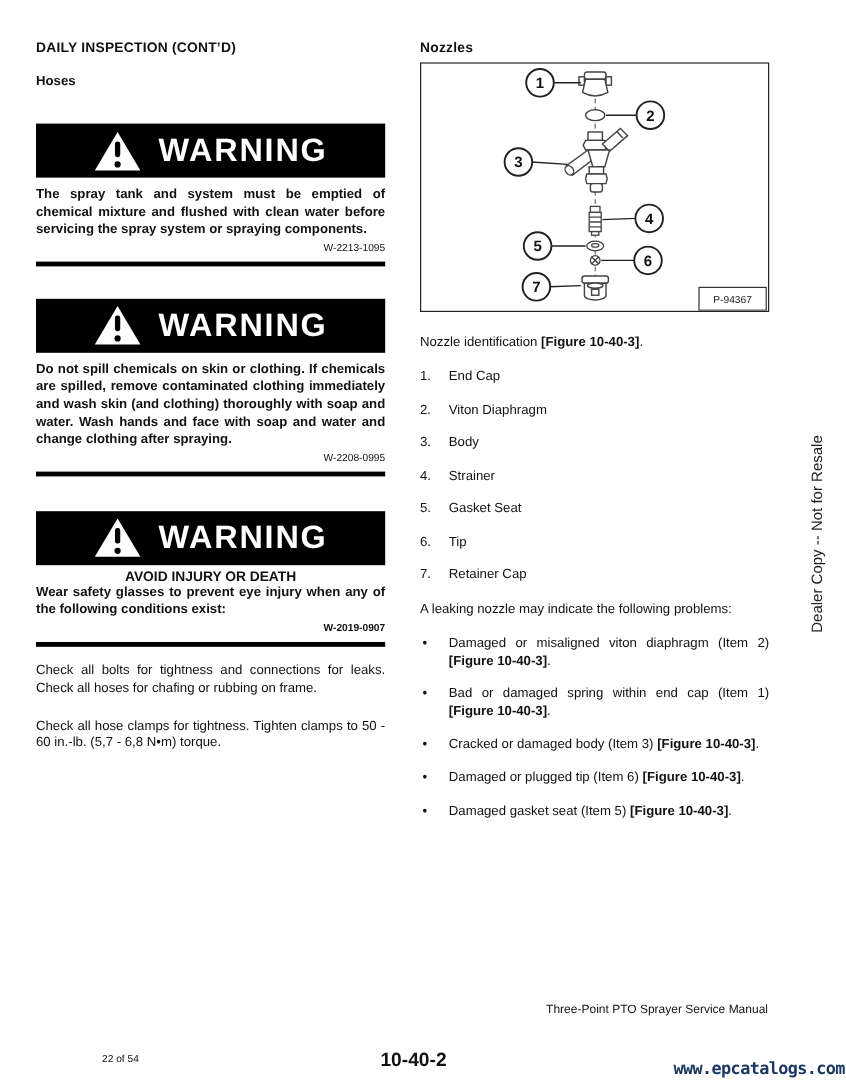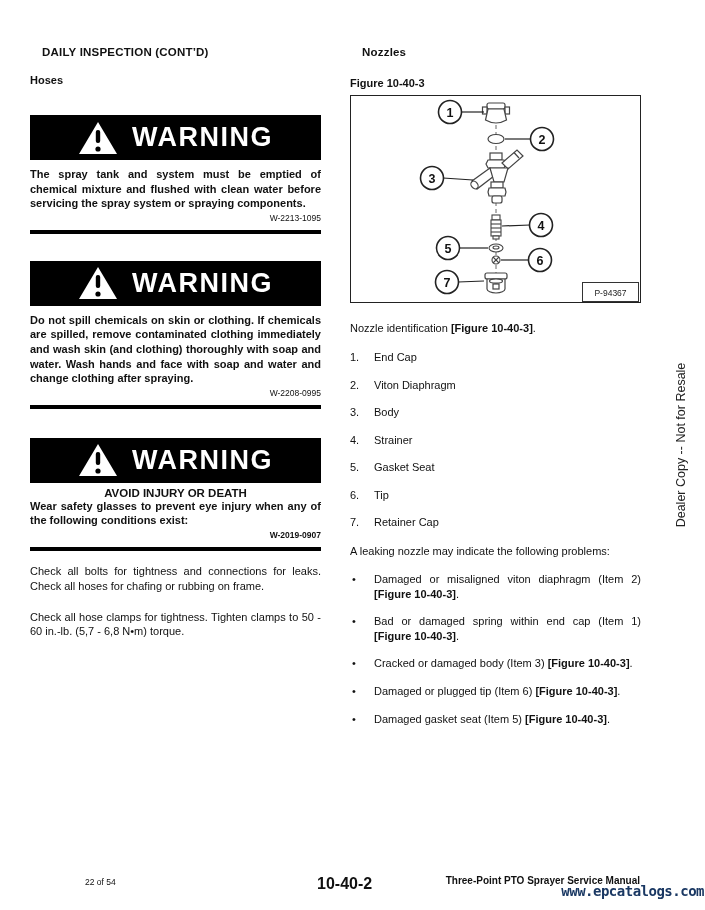--- a/index.html
+++ b/index.html
@@ -5,21 +5,21 @@
   html,body{margin:0;padding:0;}
   body{
     width:705px;height:910px;position:relative;background:#ffffff;
     font-family:"Liberation Sans",sans-serif;color:#111;overflow:hidden;
     -webkit-font-smoothing:antialiased;
   }
   .col{position:absolute;top:0;}
   .col-left{left:30px;width:291px;}
   .col-right{left:350px;width:291px;}
 
-  .h-main{font-size:11.5px;font-weight:bold;letter-spacing:.2px;margin:12px;padding-top:34px;}
+  .h-main{font-size:11.5px;font-weight:bold;letter-spacing:.2px;margin:0;padding-top:34px;}
   .h-sub{font-size:11px;font-weight:bold;margin:0;margin-top:16px;}
 
   .warn-banner{
     background:#000;height:45px;display:flex;align-items:center;justify-content:center;
     gap:14px;
   }
   .warn-banner .tri{flex:0 0 auto;display:block;}
   .warn-banner .wtxt{
     color:#fff;font-size:27px;font-weight:800;letter-spacing:1.5px;line-height:1;
     font-family:"Liberation Sans",sans-serif;
@@ -47,21 +47,21 @@
   .prob::before{content:"\2022";position:absolute;left:2px;}
   .closing{font-size:11px;line-height:14.6px;text-align:justify;margin-top:14px;}
 
   .sidebar-vert{
     position:absolute;top:445px;left:681px;transform:translate(-50%,-50%) rotate(-90deg);
     white-space:nowrap;font-size:12.5px;color:#222;
   }
 
   .footer-page{position:absolute;left:85px;top:877px;font-size:8.5px;}
   .footer-section{position:absolute;left:317px;top:875px;font-size:16px;font-weight:bold;}
-  .footer-manual{position:absolute;right:65px;top:875px;font-size:10px;font-weight:bold;white-space:nowrap;}
+  .footer-manual{position:absolute;right:65px;top:836px;font-size:10px;font-weight:normal;white-space:nowrap;}
   .footer-watermark{
     position:absolute;right:1px;top:883px;font-size:14px;font-weight:bold;white-space:nowrap;
     font-family:"DejaVu Sans Mono",monospace;letter-spacing:-0.5px;
   }
   svg text{font-family:"Liberation Sans",sans-serif;}
 </style>
 </head>
 <body>
 
 <div class="col col-left">
@@ -104,21 +104,20 @@
   <div class="warn-body" style="margin-top:0;">Wear safety glasses to prevent eye injury when any of the following conditions exist:</div>
   <div class="warn-code bold">W-2019-0907</div>
   <div class="rule"></div>
 
   <div class="para">Check all bolts for tightness and connections for leaks. Check all hoses for chafing or rubbing on frame.</div>
   <div class="para" style="margin-top:16px;">Check all hose clamps for tightness. Tighten clamps to 50 - 60 in.-lb. (5,7 - 6,8 N•m) torque.</div>
 </div>
 
 <div class="col col-right">
   <div class="h-main">Nozzles</div>
-  <div class="fig-label">Figure 10-40-3</div>
 
   <div class="fig-box">
     <svg width="289" height="206" viewBox="0 0 289 206">
 
       <line x1="145" y1="8" x2="145" y2="196" stroke="#666" stroke-width="1" stroke-dasharray="4 3"></line>
 
       <g stroke="#444" stroke-width="1.2" fill="#fff">
         <rect x="136" y="7" width="18" height="6" rx="2"></rect>
         <rect x="131.5" y="11" width="4.5" height="7"></rect>
         <rect x="154" y="11" width="4.5" height="7"></rect>

